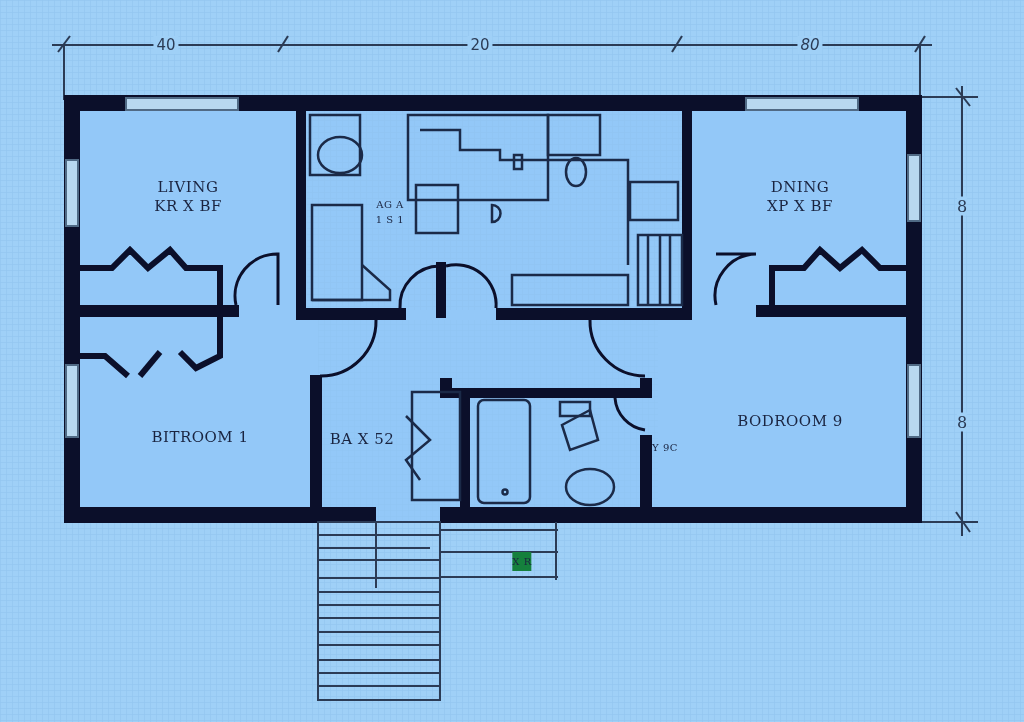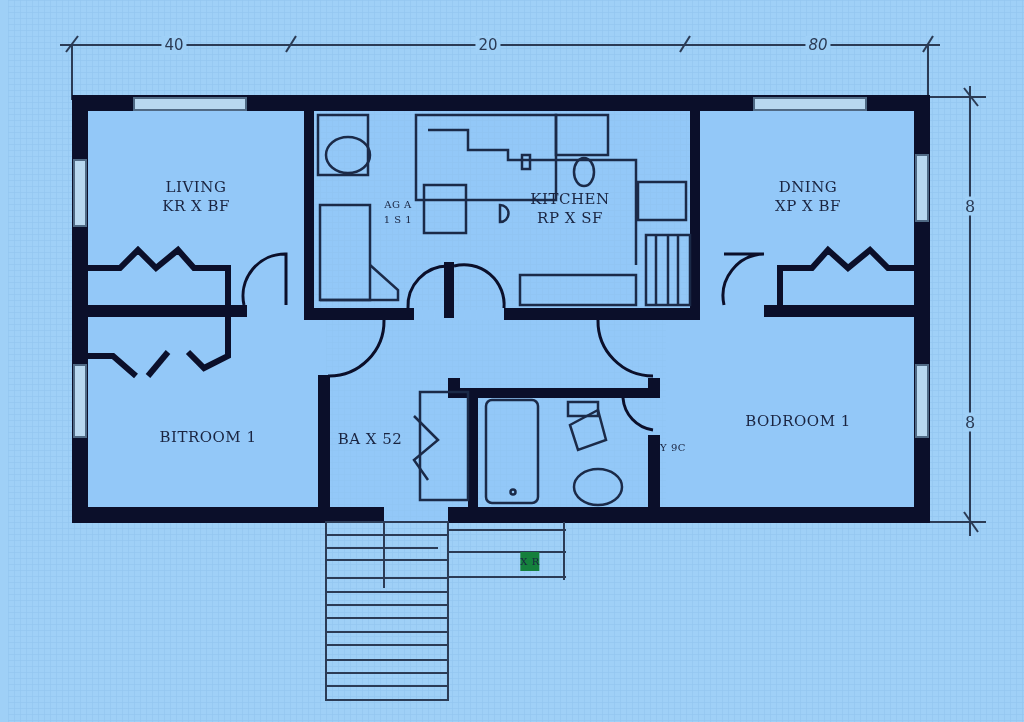--- a/index.html
+++ b/index.html
@@ -1,17 +1,17 @@
 <!DOCTYPE html>
 <html><head>
 <meta charset="utf-8">
 <style>
   html, body { margin:0; padding:0; }
   body { width:1024px; height:722px; overflow:hidden; background:#9fd0f7; font-family:"DejaVu Serif", serif; }
-  #stage { position:absolute; left:8px; top:0; width:838px; height:722px; }
+  #stage { position:absolute; left:0; top:0; width:838px; height:722px; }
   svg { position:absolute; left:0; top:0; }
   .lbl { position:absolute; color:#1a2440; font-family:"DejaVu Serif", serif; font-size:15px; letter-spacing:0.5px; white-space:nowrap; transform:translateX(-50%); text-align:center; line-height:19px; }
   .dim { position:absolute; color:#2b3b55; font-family:"DejaVu Sans", sans-serif; font-size:15px; background:#9fd0f7; padding:0 3px; transform:translate(-50%,-50%); }
   .dimv { position:absolute; color:#2b3b55; font-family:"DejaVu Serif", serif; font-size:16px; background:#9fd0f7; transform:translate(-50%,-50%); }
   .small { font-size:10px; }
 </style>
 </head>
 <body>
 
 <div id="stage">
@@ -153,38 +153,34 @@
 <span class="dim" style="left:166px;top:45px;">40</span>
 <span class="dim" style="left:480px;top:45px;">20</span>
 <span class="dim" style="left:810px;top:45px;font-style:italic;">80</span>
 <span class="dimv" style="left:962px;top:206px;">8</span>
 <span class="dimv" style="left:962px;top:422px;">8</span>
 
 <div class="lbl" style="left:188px;top:178px;">
   <div>LIVING</div>
   <div>KR X BF</div>
 </div>
-<div class="lbl" style="left:562px;top:190px;">
-  <div>KITCHEN</div>
-  <div>RP X SF</div>
-</div>
 <div class="lbl small" style="left:390px;top:197px;line-height:15px;">
   <div>AG A</div>
   <div>1 S 1</div>
 </div>
 <div class="lbl" style="left:800px;top:178px;">
   <div>DNING</div>
   <div>XP X BF</div>
 </div>
 <div class="lbl" style="left:200px;top:412px;margin-top:16px;">
   <div>BITROOM 1</div>
 </div>
 <div class="lbl" style="left:362px;top:430px;">
   <div>BA X 52</div>
 </div>
 <div class="lbl small" style="left:618px;top:438px;margin-left:47px;">
   <div>Y 9C</div>
 </div>
 <div class="lbl" style="left:790px;top:412px;">
-  <div>BODROOM 1</div>
+  <div>BODROOM 9</div>
 </div>
 <div class="lbl small" style="left:522px;top:552px;background:#15803d;">X R</div>
 </div>
 
 </body></html>

